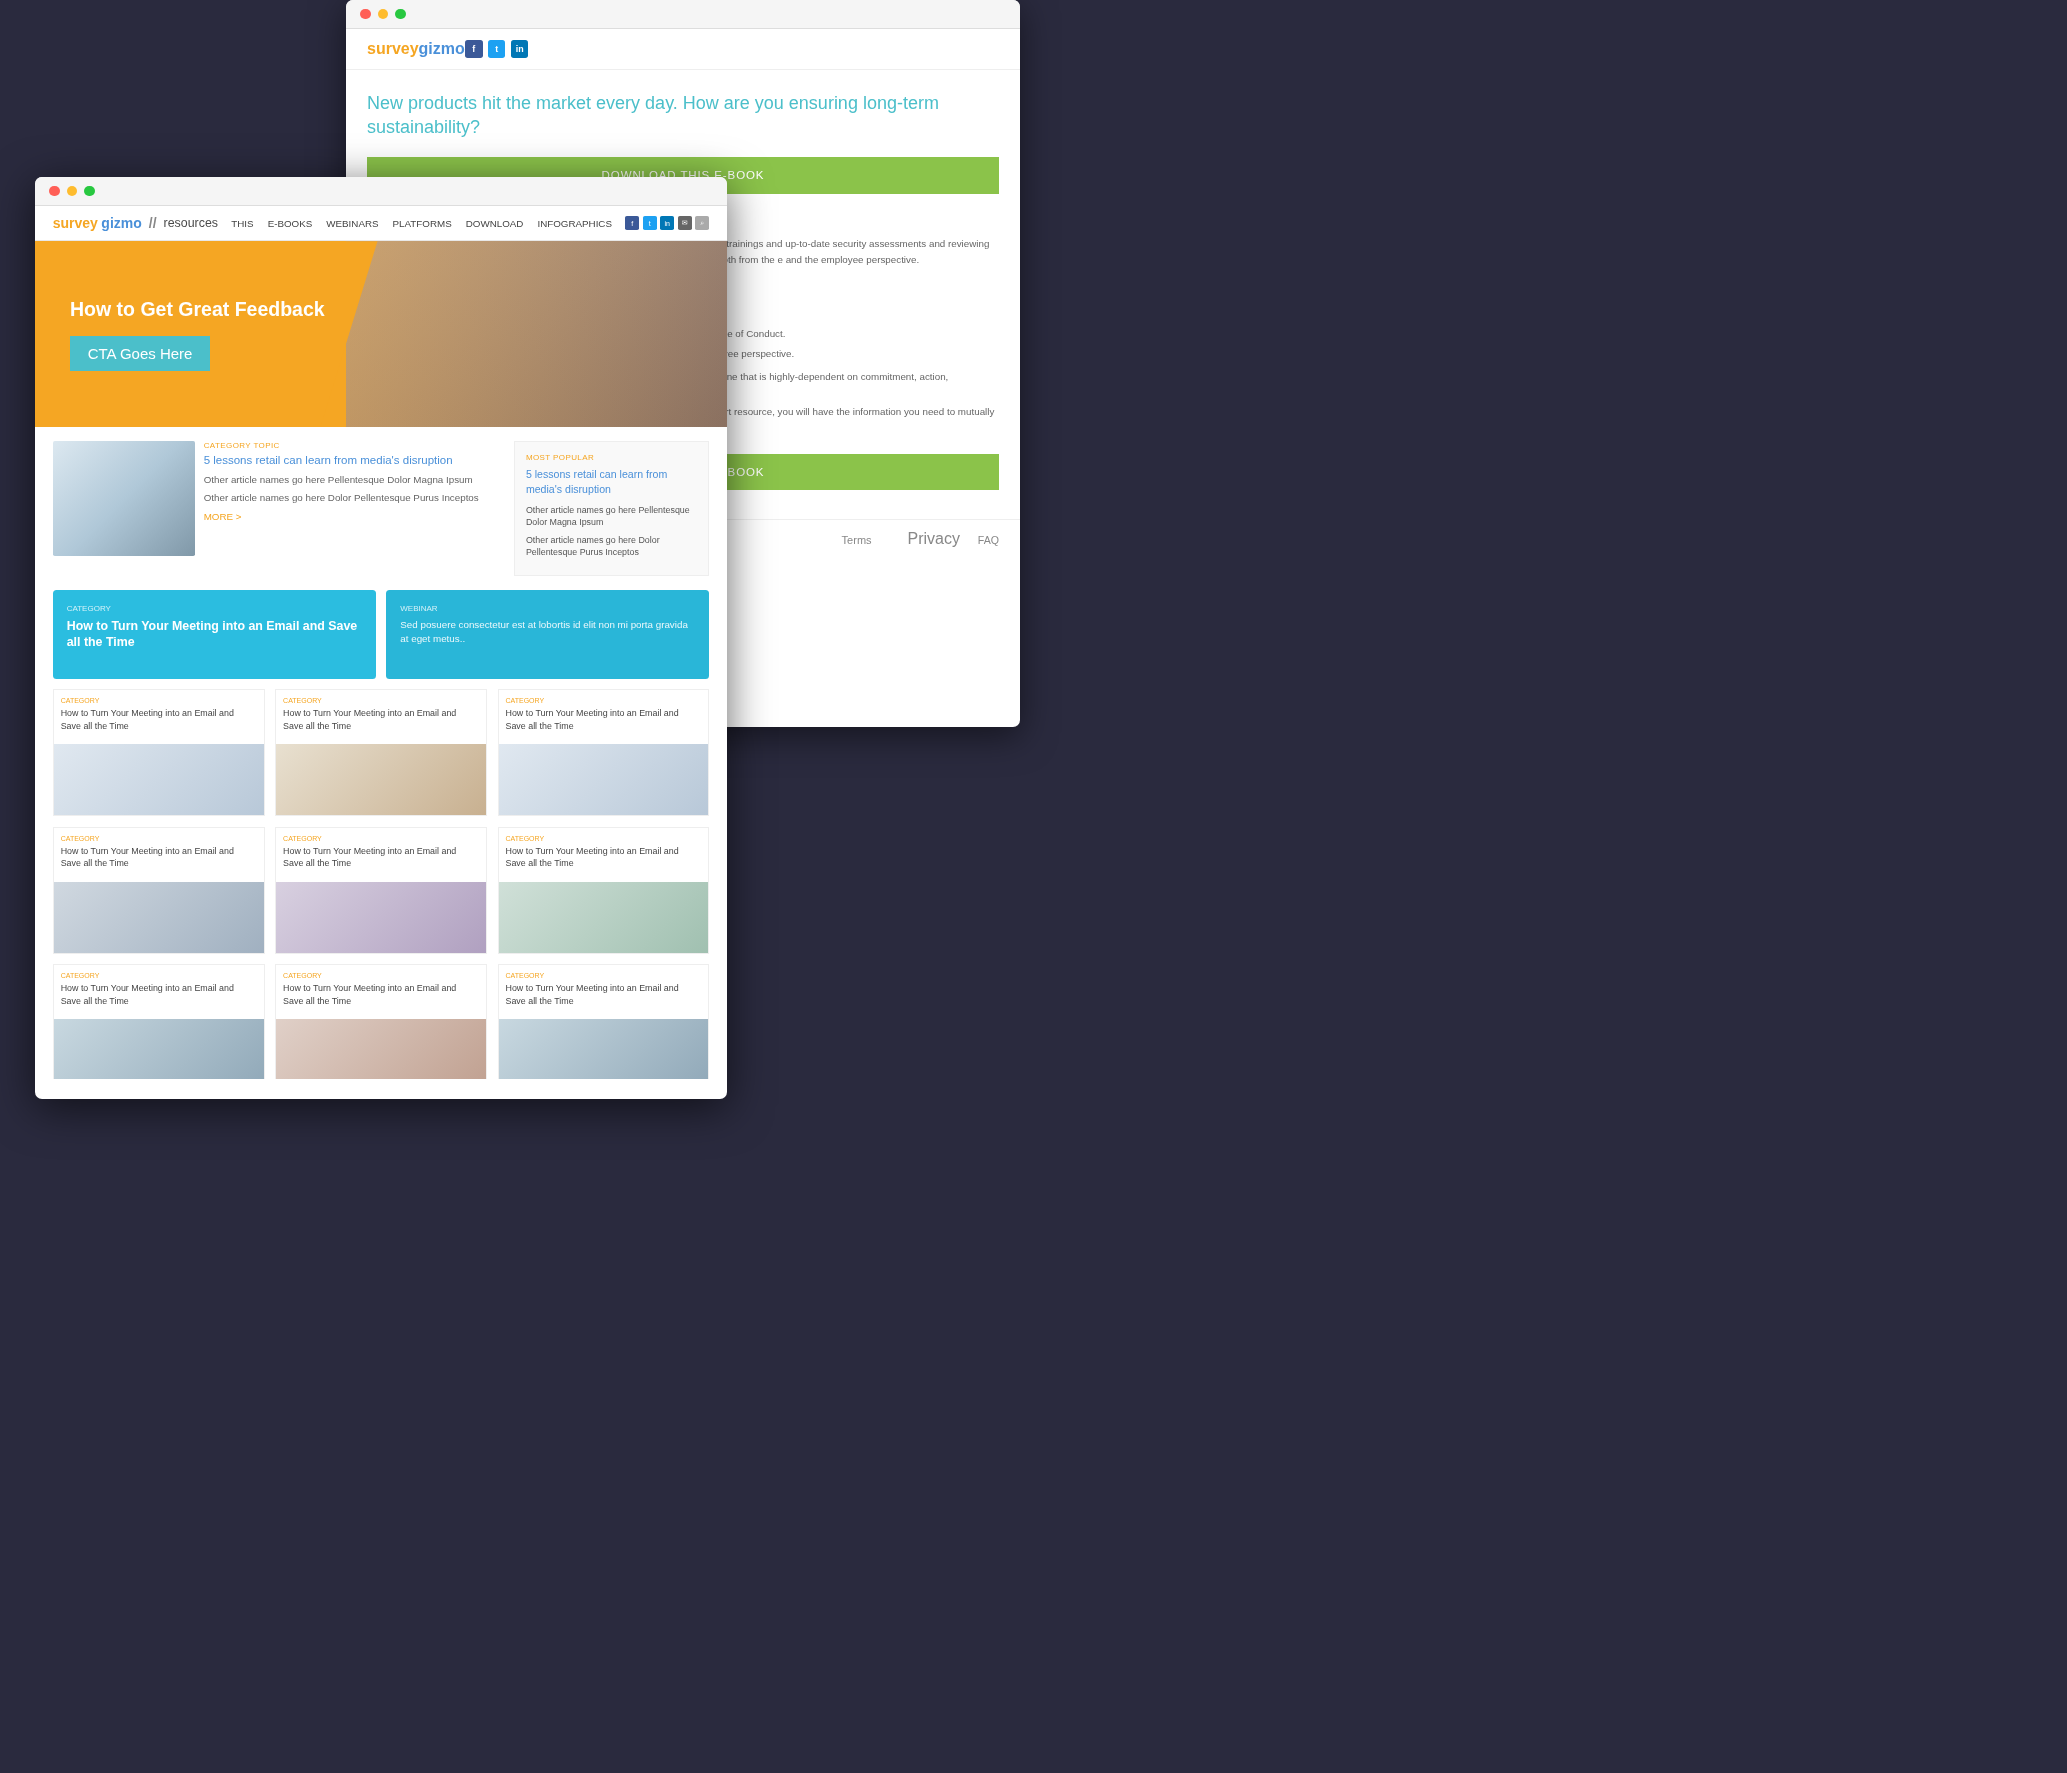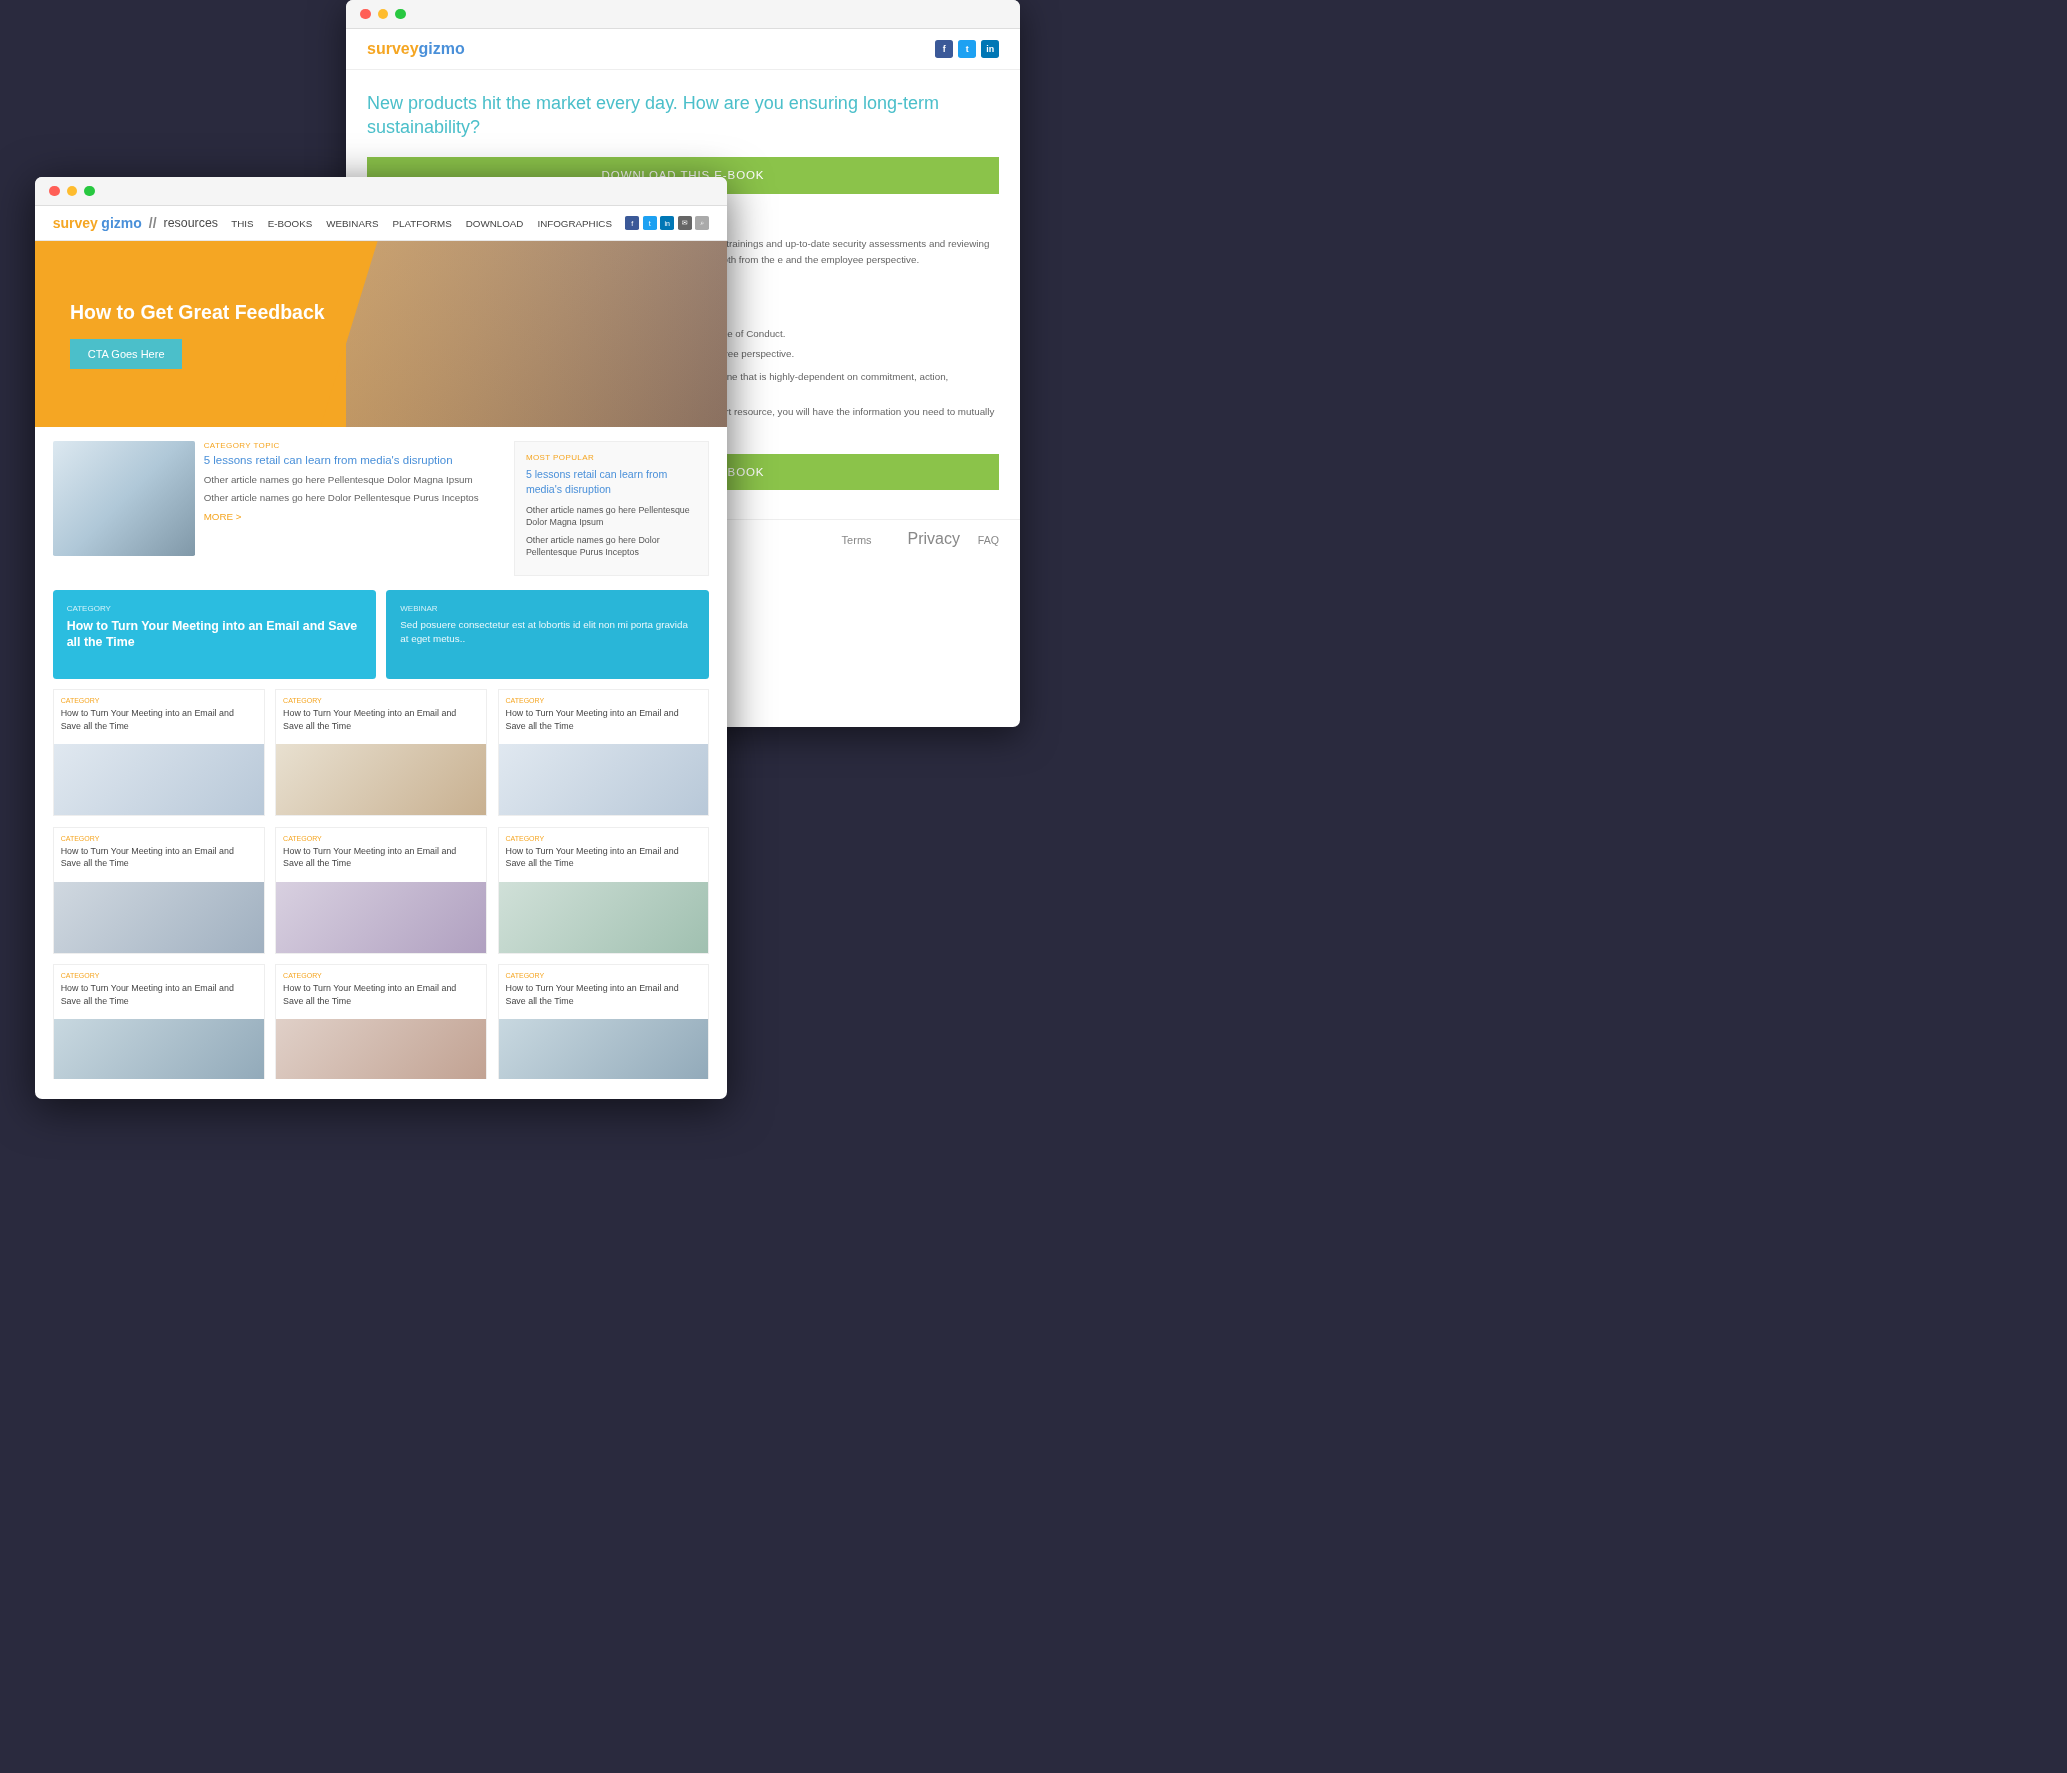--- a/index.html
+++ b/index.html
@@ -198,21 +198,21 @@
       line-height: 1.3;
       margin-bottom: 14px;
     }
 
     .btn-cta {
       background: #4bbfca;
       color: #fff;
       padding: 8.9px 17.7px;
       border: none;
       cursor: pointer;
-      font-size: 11px;
+      font-size: 15px;
       display: inline-block;
       width: fit-content;
     }
 
     .hero-person {
       position: absolute;
       right: 0; top: 0;
       width: 55%;
       height: 100%;
       z-index: 0;
@@ -406,21 +406,21 @@
 
 <div class="bg-dark"></div>
 
 <div class="window-back">
   <div class="window-back-header">
     <span class="window-dot win-close"></span>
     <span class="window-dot win-min"></span>
     <span class="window-dot win-max"></span>
   </div>
 
-  <div style="display:flex; align-items:center; justify-content:space-between; padding:10.6px 21px; border-bottom:0.9px solid #eee;">
+  <div style="display:flex; align-items:center; padding:10.6px 21px; border-bottom:0.9px solid #eee;">
     <div class="ebook-logo">
       <span>survey</span><span style="color:#4a90d9;">gizmo</span>
     </div>
     <div class="social-icons-top">
       <div class="social-icon-sm si-fb">
         <span>f</span>
       </div>
       <div class="social-icon-sm si-tw">
         <span>t</span>
       </div>

